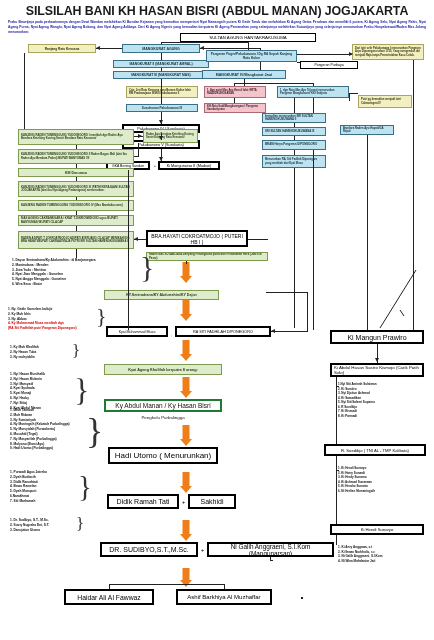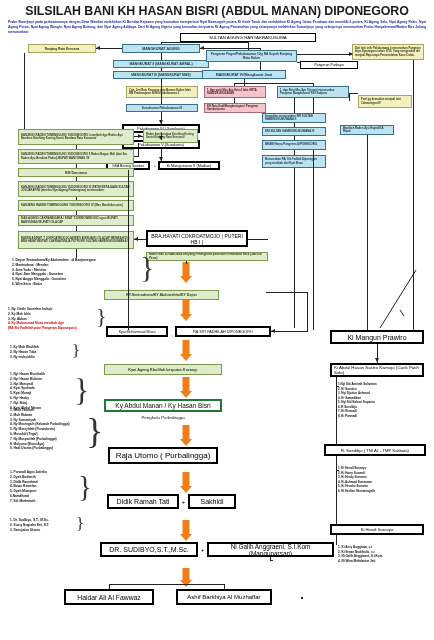--- a/index.html
+++ b/index.html
@@ -40,21 +40,21 @@
     border-bottom:2.5px solid transparent;}
   .ar-left{border-right:4px solid #222;}
   .ar-right{border-left:4px solid #222;}
   .ar-down{width:0;height:0;border-left:2.5px solid transparent;border-right:2.5px solid transparent;border-top:4px solid #222;}
 </style>
 </head>
 <body>
 
 <div id="root">
 
-  <div class="title">SILSILAH BANI KH HASAN BISRI (ABDUL MANAN) DIPONEGORO</div>
+  <div class="title">SILSILAH BANI KH HASAN BISRI (ABDUL MANAN) JOGJAKARTA</div>
   <div class="intro">Prabu Browijaya pada perkawinannya dengan Dewi Wandan  melahirkan Ki Bondan Kejawan yang kemudian memperistri Nyai Nawangsih putera Ki Gede Tarub dan melahirkan Ki Ageng Getas Pendowo dan memiliki 6 putera, Ki Ageng Selo, Nyai Ageng Pakis, Nyai Ageng Purna, Nyai Ageng Wanglu, Nyai Ageng Bokong, dan Nyai Ageng Adibaya. Dari Ki Ageng Ngenis yang kemudian berputera Ki Ageng Pemanahan yang selanjutnya melahirkan Sutowijoyo yang selanjutnya menurunkan Prabu Hanyakrawati/Raden Mas Jolang menurunkan:</div>
 
   <div class="bx thinblk" style="left:180px;top:33px;width:136px;height:9px;font-size:4.4px;">SULTAN AGUNG HANYAKRAKUSUMA</div>
 
   <div class="bx yellow" style="left:28px;top:44px;width:68px;height:9px;font-size:3.2px;">Ranjang Ratu Kencana</div>
 
   <div class="bx blue" style="left:122px;top:44px;width:78px;height:9px;font-size:3.6px;">MANGKURAT AGUNG</div>
 
   <div class="bx blue" style="left:113px;top:60px;width:96px;height:8px;font-size:3.4px;">MANGKURAT II (MANGKURAT AMRAL)</div>
 
@@ -153,21 +153,21 @@
 
   <div class="bx plainblk" style="left:106px;top:326px;width:62px;height:11px;font-size:3.6px;">Kyai Muhammad Musa</div>
   <div style="position:absolute;left:169px;top:326px;width:5px;height:11px;font-size:4px;display:flex;align-items:flex-end;justify-content:center;color:#000;">,</div>
   <div class="bx plainblk" style="left:175px;top:326px;width:96px;height:11px;font-size:3.8px;">RA SITI FADHILAH DIPONEGORO</div>
 
   <div class="bx green" style="left:104px;top:364px;width:118px;height:11px;font-size:3.8px;">Kyai Ageng Kholifah berputra 8 orang:</div>
 
   <div class="bx greenout" style="left:104px;top:399px;width:118px;height:13px;font-size:6.5px;">Ky Abdul Manan / Ky Hasan Bisri</div>
   <div class="bx noborder" style="left:104px;top:413px;width:118px;height:8px;font-size:4.4px;">Penghulu Purbalingga</div>
 
-  <div class="bx plainblk" style="left:108px;top:447px;width:110px;height:17px;font-size:8px;">Raja Utomo ( Purbalingga)</div>
+  <div class="bx plainblk" style="left:108px;top:447px;width:110px;height:17px;font-size:8px;">Hadi Utomo ( Menurunkan)</div>
 
   <div class="bx plainblk" style="left:107px;top:494px;width:72px;height:15px;font-size:7px;">Didik Ramah Tati</div>
   <div style="position:absolute;left:180px;top:494px;width:7px;height:15px;font-size:6px;display:flex;align-items:center;justify-content:center;color:#000;">+</div>
   <div class="bx plainblk" style="left:188px;top:494px;width:48px;height:15px;font-size:7px;">Sakhidi</div>
 
   <div class="bx plainblk" style="left:100px;top:542px;width:98px;height:15px;font-size:7px;">DR. SUDIBYO,S.T.,M.Sc.</div>
   <div style="position:absolute;left:199px;top:542px;width:7px;height:15px;font-size:6px;display:flex;align-items:center;justify-content:center;color:#000;">+</div>
   <div class="bx plainblk" style="left:207px;top:542px;width:127px;height:15px;font-size:6.4px;">Ni Galih Anggraeni, S.I.Kom (Mangunarsan)</div>
 
   <div class="bx plainblk" style="left:64px;top:589px;width:90px;height:16px;font-size:6.8px;">Haidar Ali Al Fawwaz</div>

